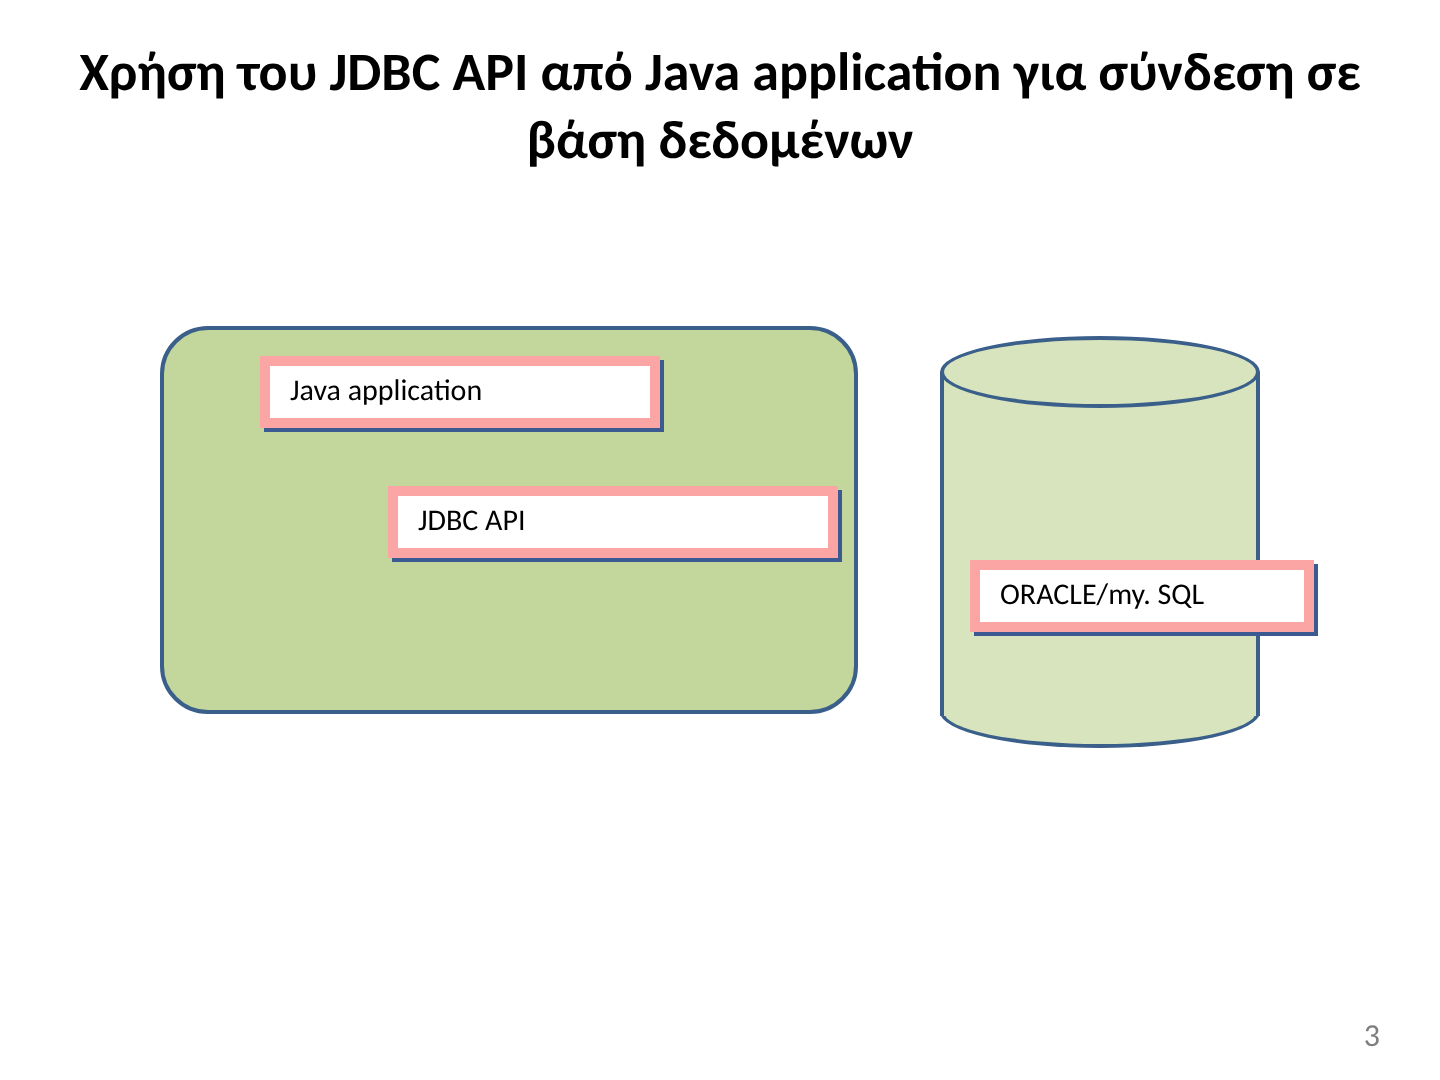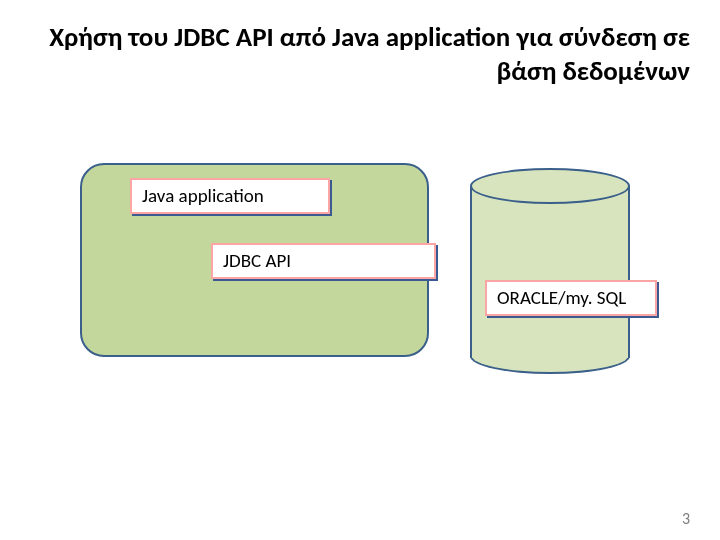--- a/index.html
+++ b/index.html
@@ -6,21 +6,21 @@
       margin: 0;
       padding: 0;
       width: 720px;
       height: 540px;
       font-family: Calibri, Arial, sans-serif;
       background: #ffffff;
       position: relative;
       overflow: hidden;
     }
     .title {
-      text-align: right;
+      text-align: center;
       font-size: 27px;
       font-weight: bold;
       color: #000000;
       padding: 20px 30px 0 30px;
       line-height: 1.25;
     }
     .diagram {
       position: relative;
       width: 720px;
       height: 420px;
@@ -98,38 +98,38 @@
     .box {
       position: absolute;
       padding: 0;
       box-sizing: border-box;
       z-index: 5;
     }
     .box-inner {
       position: absolute;
       inset: 0;
       background: #ffffff;
-      border: 2px solid #fca5a5;
+      border: 5px solid #fca5a5;
       display: flex;
       align-items: center;
       justify-content: flex-start;
       padding: 6px 10px;
-      font-size: 19px;
+      font-size: 15px;
       color: #000000;
       box-sizing: border-box;
     }
     .box-shadow {
       position: absolute;
       inset: 0;
       background: #3b5a91;
       transform: translate(2px, 2px);
       z-index: -1;
     }
     .java-app { left: 130px; top: 90px; width: 200px; height: 36px; }
-    .jdbc-api { left: 211px; top: 155px; width: 225px; height: 36px; padding-left: 40px; }
+    .jdbc-api { left: 194px; top: 155px; width: 225px; height: 36px; padding-left: 40px; }
     .oracle   { left: 485px; top: 192px; width: 172px; height: 36px; z-index: 6; }
 
     .page-num {
       position: absolute;
       right: 30px;
       bottom: 12px;
       font-size: 16px;
       color: #7f7f7f;
     }
   </style>

